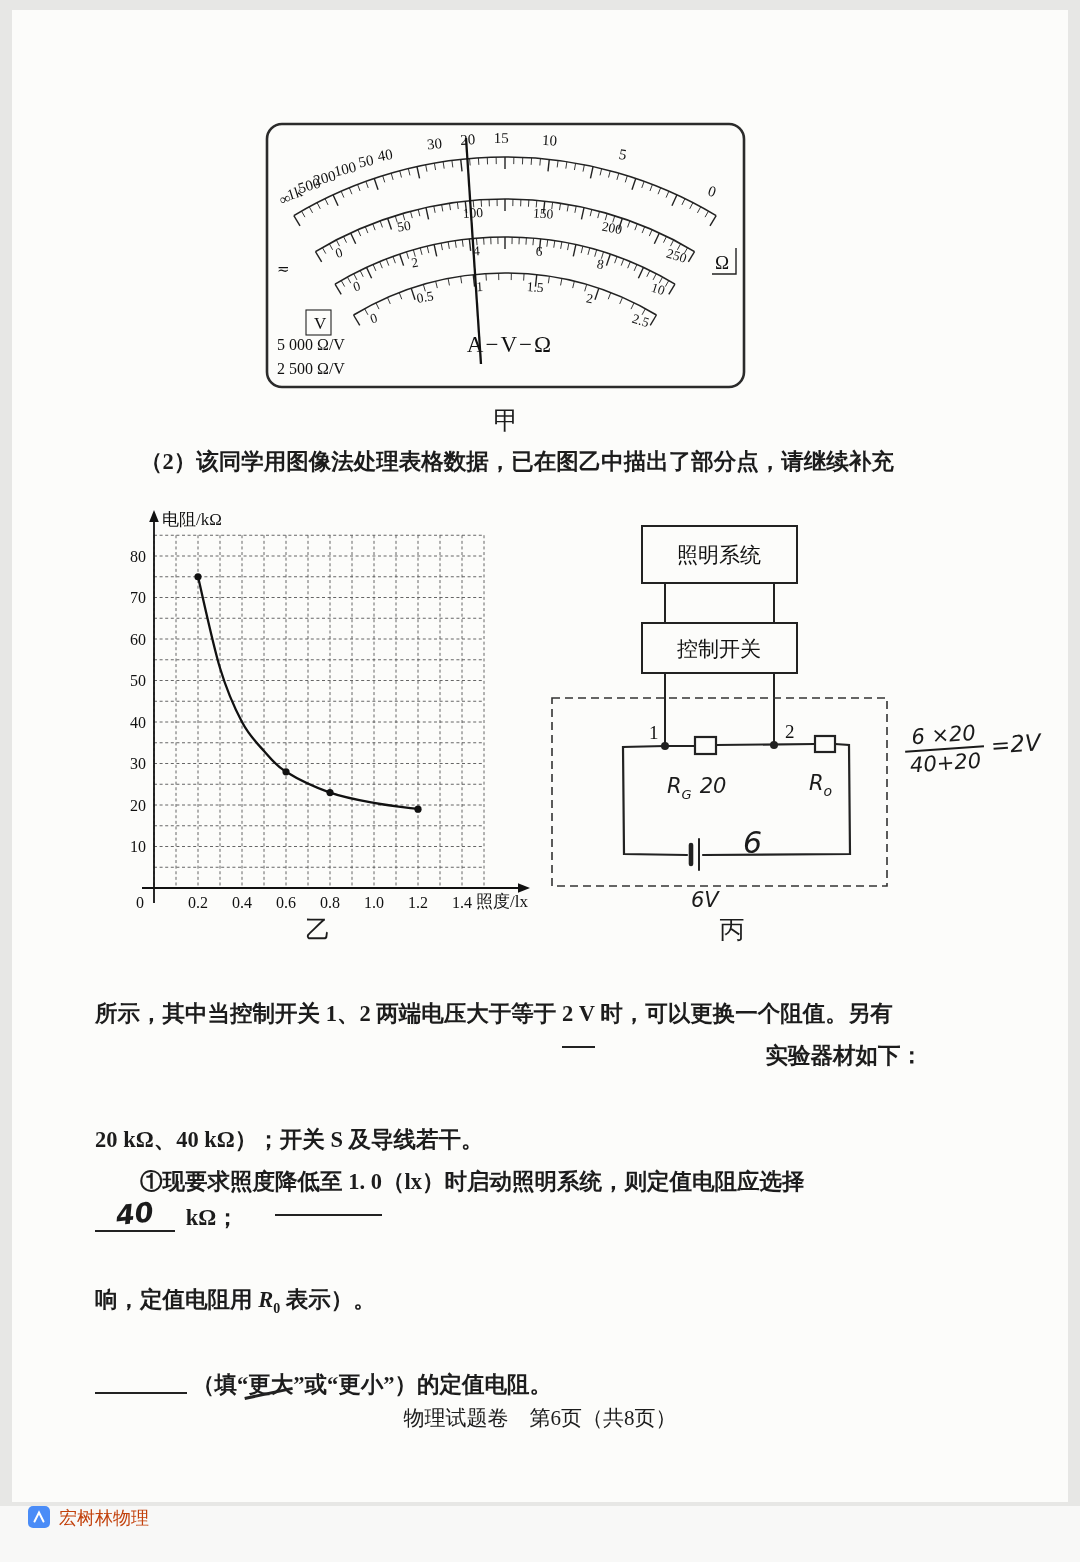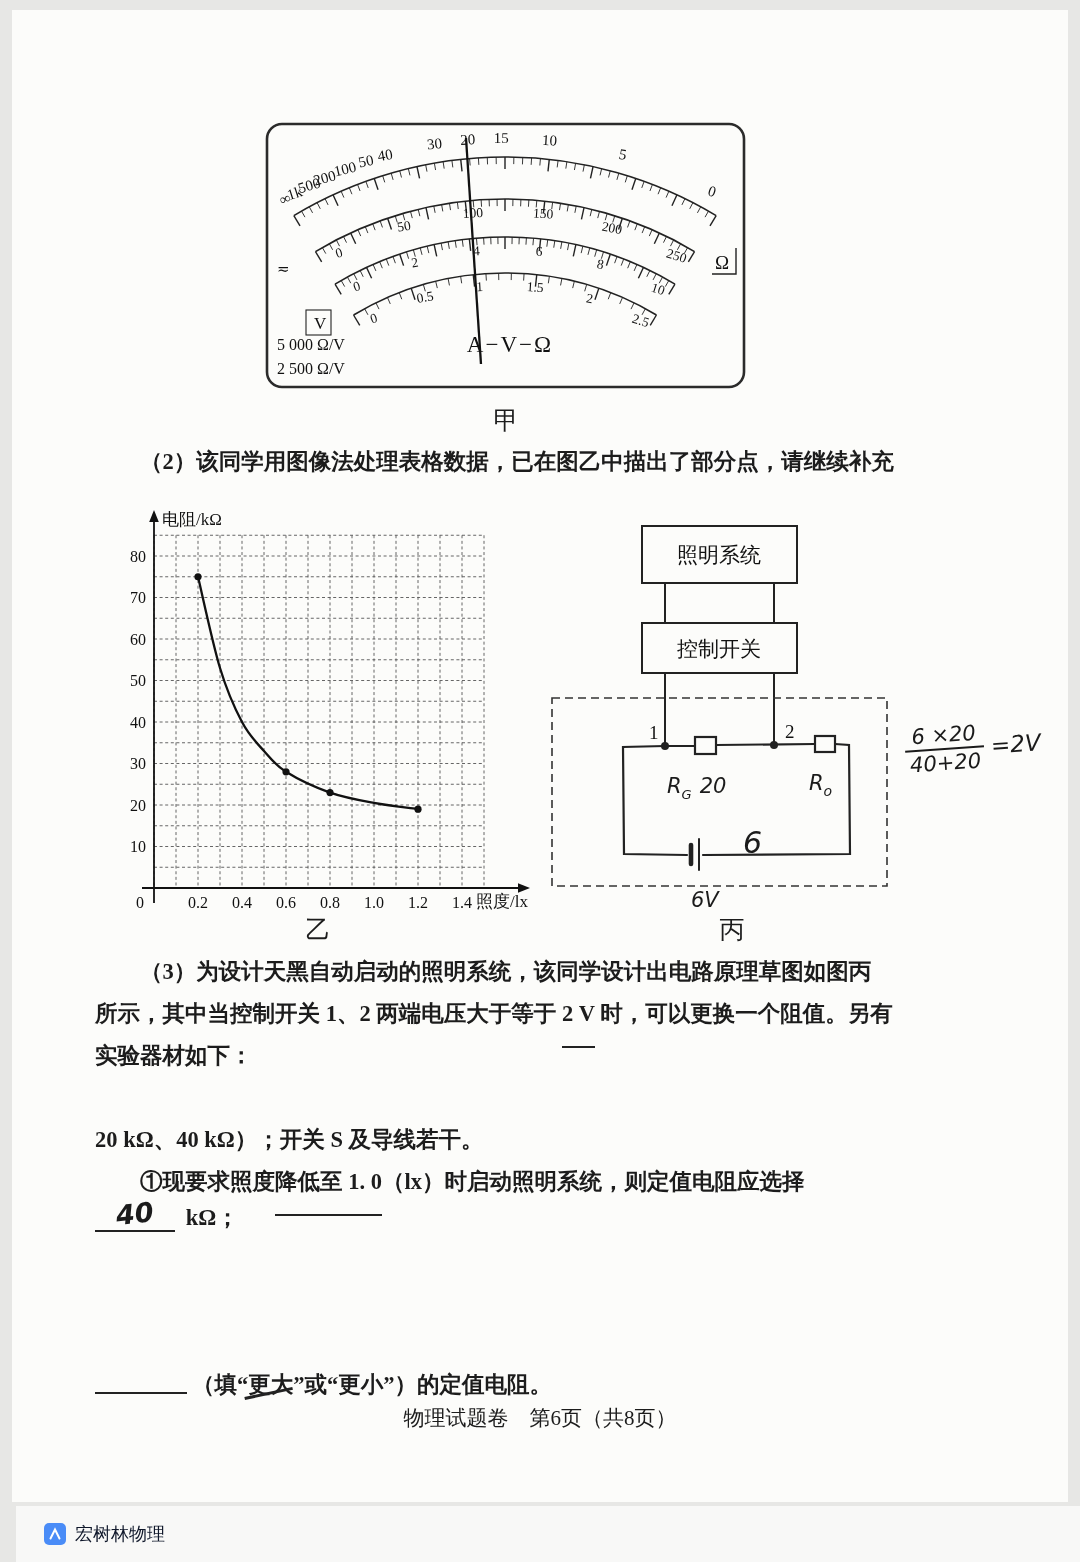--- a/index.html
+++ b/index.html
@@ -49,22 +49,22 @@
   .calc .result{font-size:23px;}
   
   svg{overflow:visible;}
   svg text{font-family:inherit;fill:#111;}
   .hwt{font-family:"DejaVu Sans",sans-serif;font-style:italic;fill:#1b1b1b;}
   .serifb{letter-spacing:2px;}
   
   .footer{left:0;width:100%;top:1394px;text-align:center;font-size:21px;}
   .bottombar{
     position:absolute;left:0;right:0;top:1506px;bottom:0;background:#f8f8f7;
-    display:flex;align-items:center;gap:9px;padding-left:28px;
-    font-family:"Liberation Sans","DejaVu Sans",sans-serif;font-size:18px;color:#0f172a;margin-left:16px;
+    display:flex;align-items:flex-start;gap:9px;padding-left:28px;
+    font-family:"Liberation Sans","DejaVu Sans",sans-serif;font-size:18px;color:#c2410c;
   }
 </style>
 </head>
 <body>
 
 <div class="page">
 
   <figure style="left:253px;top:112px;">
     <svg id="meter-svg" width="482" height="270" viewBox="0 0 482 270">
       <rect x="2" y="2" width="477" height="263" rx="15" fill="none" stroke="#2b2b2b" stroke-width="2.6"></rect>
@@ -404,26 +404,26 @@
   <div class="caption" style="left:535px;top:903px;width:370px;">丙</div>
 
   <div class="calc">
     <span class="frac">
       <span class="num" style="display:block;">6 ×20</span>
       <span class="den" style="display:block;">40+20</span>
     </span>
     <span class="result">=2V</span>
   </div>
 
-  <div class="tline indent" style="top:946px;">（3）为设计天黑自动启动的照明系统，该同学设计出电路原理草图如图丙</div>
   <div class="tline" style="top:988px;"><span>所示，其中当控制开关 1、2 两端电压大于等于 </span><span class="ul-hand">2 V</span><span> 时，可以更换一个阻值。另有</span></div>
-  <div class="tline" style="top:1030px;">实验器材如下：</div>
+  <div class="tline" style="top:1030px;text-align:right;">实验器材如下：</div>
   <div class="tline" style="top:1114px;">20 kΩ、40 kΩ）；开关 S 及导线若干。</div>
   <div class="tline indent" style="top:1156px;"><span>①现要求照度</span><span class="ul-hand">降低至 1. 0</span><span>（lx）时启动照明系统，则定值电阻应选择</span></div>
   <div class="tline" style="top:1192px;"><span class="blank"><span class="hw hw-40">40</span></span><span> kΩ；</span></div>
+  <div class="tline" style="top:1274px;"><span>响，定值电阻用 </span><span class="var">R</span><sub>0</sub><span> 表示）。</span></div>
 
   <div class="tline" style="top:1354px;"><span class="blank blank-q4"></span><span>（填“</span><span class="mark-slash">更大</span><span>”或“更小”）的定值电阻。</span></div>
 
   <div class="footer">物理试题卷　第6页（共8页）</div>
 </div>
 
 <div class="bottombar">
   <svg width="22" height="22" viewBox="0 0 22 22">
     <rect x="0" y="0" width="22" height="22" rx="5" fill="#4a8cf7"></rect>
     <path d="M6.5,15.5 L11,6.5 L15.5,15.5" fill="none" stroke="#ffffff" stroke-width="2" stroke-linecap="round"></path>

